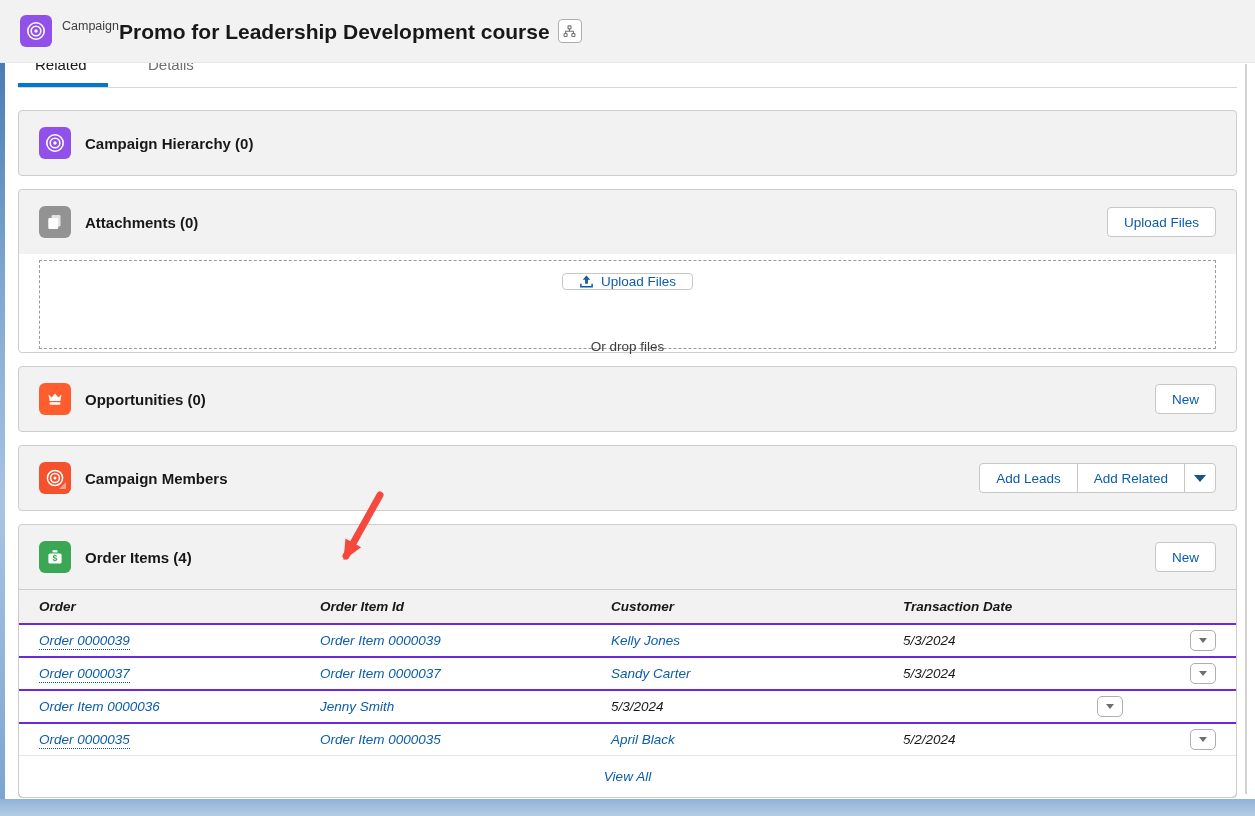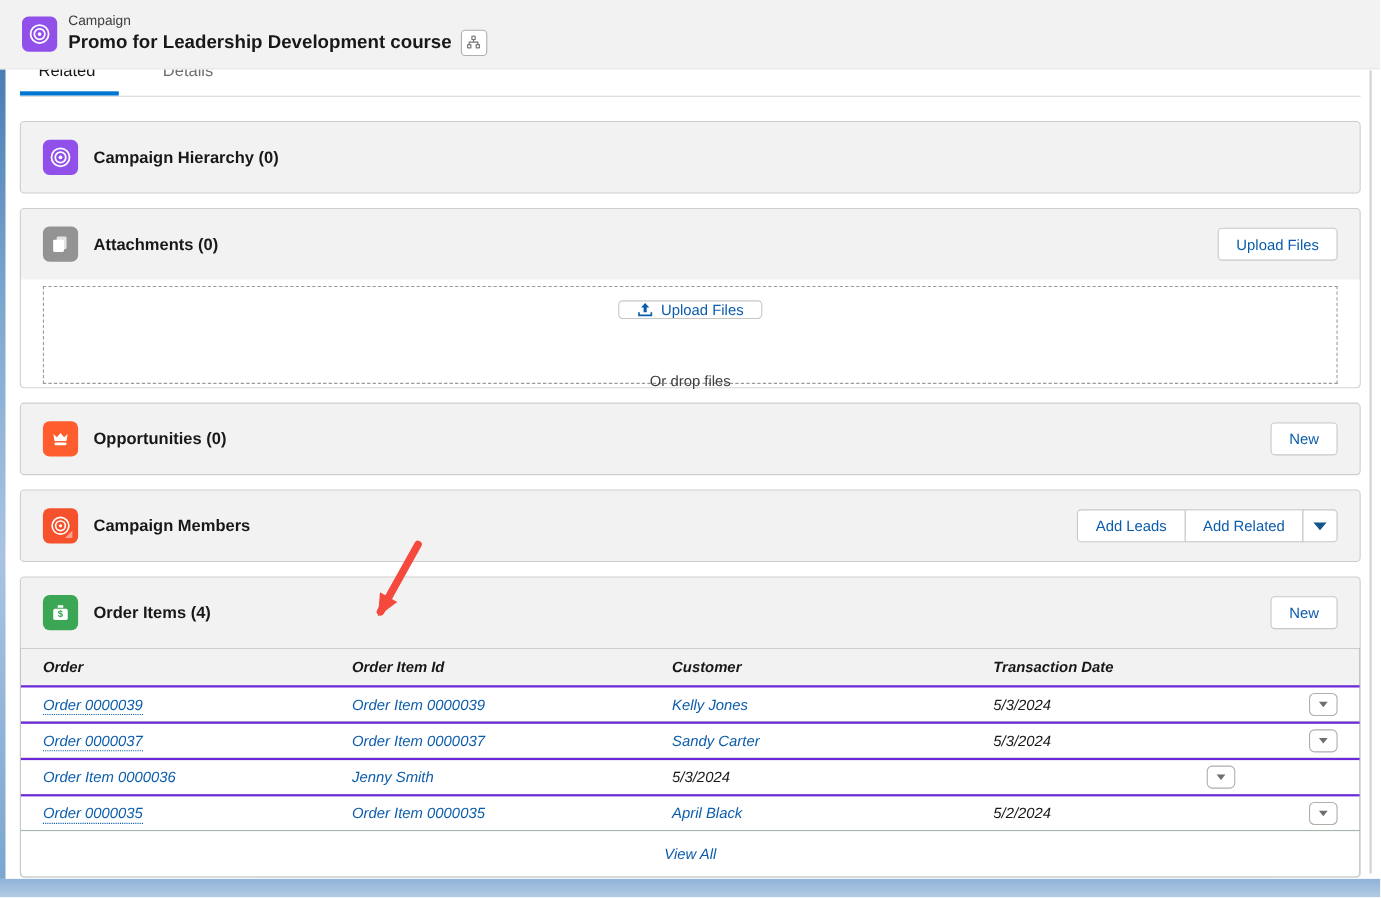--- a/index.html
+++ b/index.html
@@ -14,24 +14,24 @@
   .bg-bottom { position:absolute; left:0; top:799px; width:1255px; height:17px;
                background:linear-gradient(180deg,#8fb3d9 0%, #b4cbe4 100%); }
   .scroll-line { position:absolute; left:1245px; top:64px; width:2px; height:730px; background:#d4d2d0; }
 
   
   .header { position:absolute; left:0; top:0; width:1255px; height:63px;
             background:#f3f2f2; border-bottom:1px solid #e9e8e8; display:flex; align-items:center;
             padding:0 0 0 20px; z-index:5; }
   .entity-icon { width:32px; height:32px; border-radius:6px; background:#9050e9;
                  display:flex; align-items:center; justify-content:center; flex:0 0 auto; }
-  .header-text { margin-left:10px; display:flex; flex-direction:column; }
+  .header-text { margin-left:10px; display:flex; flex-direction:row;text-align:right; }
   .entity-label { font-size:12.5px; color:#3e3e3c; line-height:15px; }
   .record-title-row { display:flex; align-items:center; gap:8px; }
-  .record-title { font-size:17px; font-weight:bold; color:#181818; line-height:21px; }
+  .record-title { font-size:21px; font-weight:bold; color:#181818; line-height:21px; }
   .hier-btn { width:24px; height:24px; background:#fff; border:1px solid #b0adab; border-radius:4px;
               display:flex; align-items:center; justify-content:center; cursor:pointer; }
 
   
   .tab-strip { position:absolute; left:18px; top:63px; width:1219px; height:25px;
                border-bottom:1px solid #d8d6d4; overflow:hidden; z-index:1; }
   .tab { position:absolute; top:-7px; font-size:15px; cursor:pointer; }
   .tab.active { left:17px; font-weight:normal; color:#181818; }
   .tab.inactive { left:130px; color:#706e6b; }
   .tab-underline { position:absolute; left:0; bottom:0; width:90px; height:4px; background:#0176d3; }

